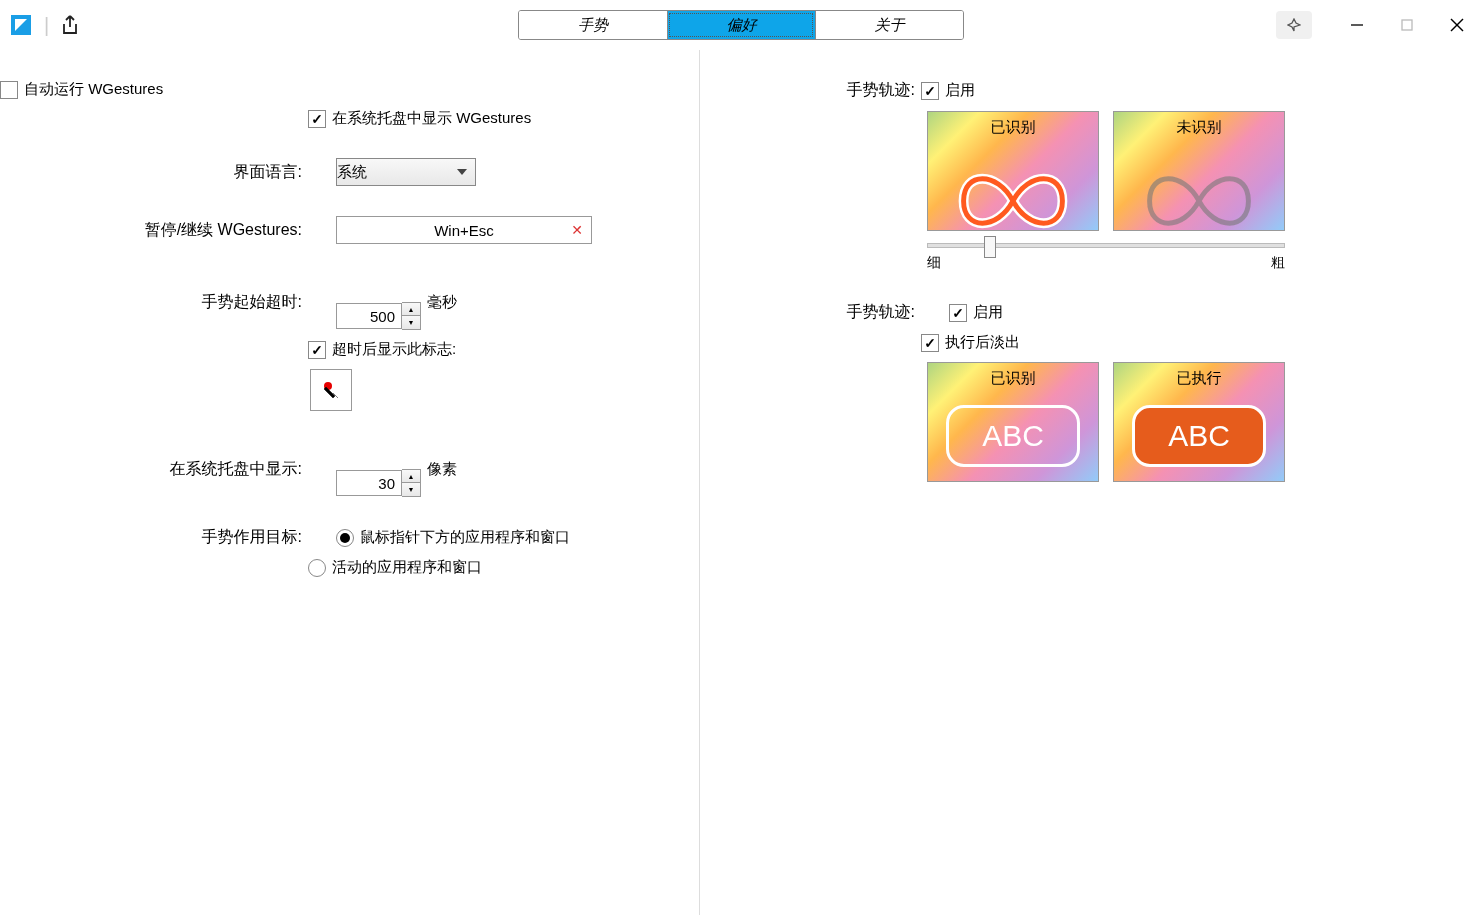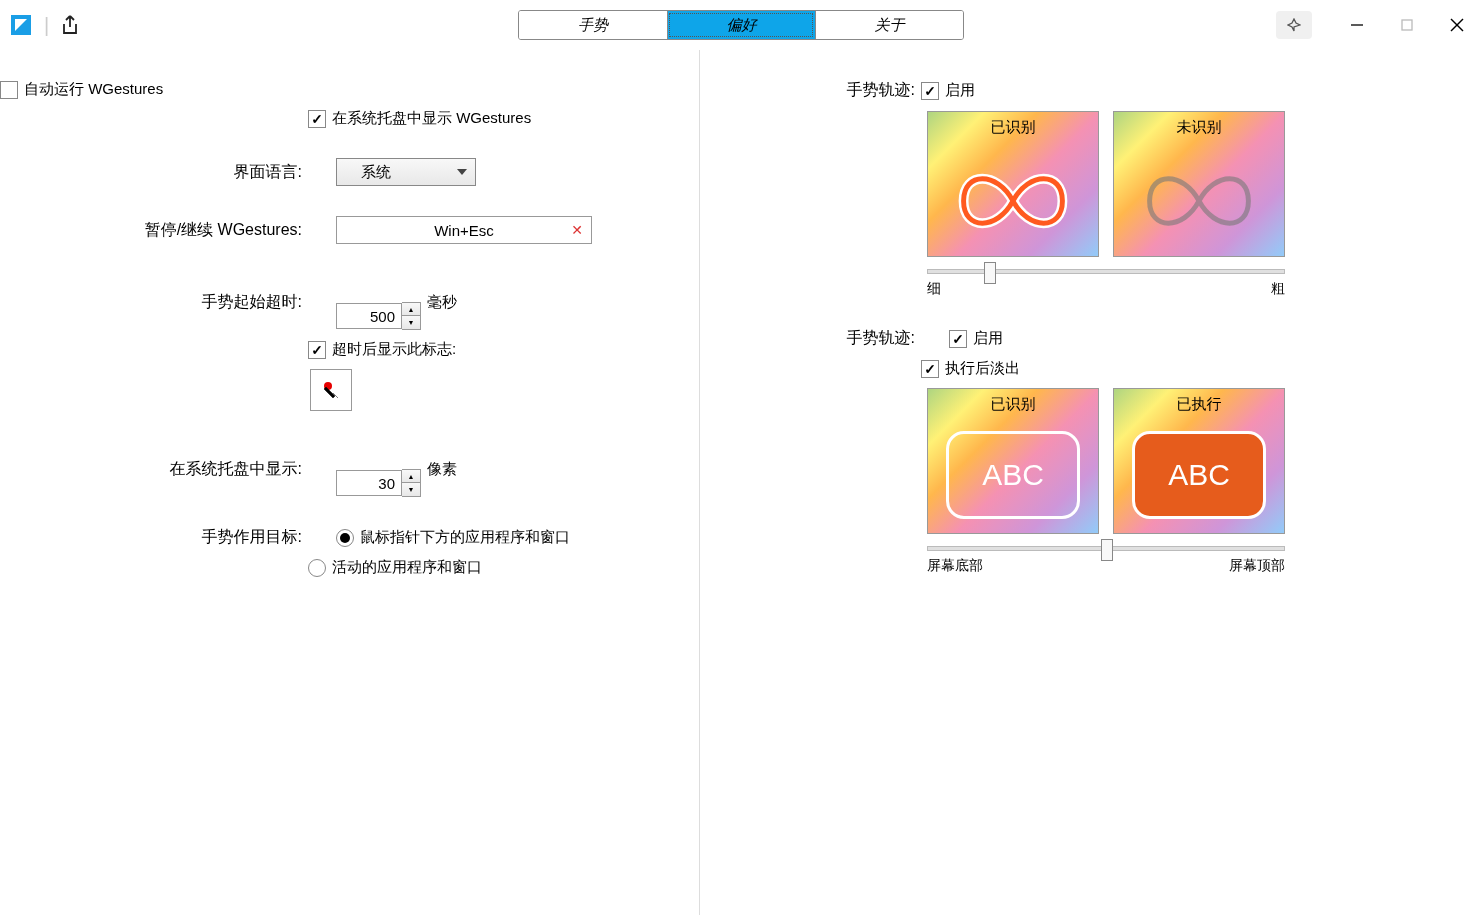--- a/index.html
+++ b/index.html
@@ -28,39 +28,39 @@
 .col-right { flex: 1; }
 
 .row { display: flex; align-items: center; margin-bottom: 10px; }
 .row-spaced { margin-top: 30px; gap: 28px; }
 .label { width: 308px; text-align: right; padding-right: 6px; font-size: 16px; }
 .field { display: flex; align-items: center; gap: 6px; }
 
 .checkbox { width: 18px; height: 18px; border: 1px solid #888; display: inline-flex; align-items: center; justify-content: center; background: #fff; cursor: pointer; flex-shrink: 0; }
 .checkbox.checked::after { content: "✓"; font-size: 14px; font-weight: bold; color: #000; }
 
-.select { width: 140px; height: 28px; border: 1px solid #888; background: linear-gradient(#f8f8f8, #e8e8e8); display: flex; align-items: center; padding: 0 24px; position: relative; cursor: pointer; }
+.select { width: 140px; height: 28px; border: 1px solid #888; background: linear-gradient(#f8f8f8, #e8e8e8); display: flex; align-items: center; padding: 0 0; position: relative; cursor: pointer; }
 .select::after { content: ""; position: absolute; right: 8px; border-left: 5px solid transparent; border-right: 5px solid transparent; border-top: 6px solid #444; }
 
 .hotkey { width: 256px; height: 28px; border: 1px solid #999; display: flex; align-items: center; justify-content: center; position: relative; }
 .hotkey-clear { position: absolute; right: 8px; color: #d33; cursor: pointer; font-size: 14px; }
 
 .spinner { display: flex; align-items: center; margin-top: 28px; }
 .spinner input { width: 66px; height: 26px; border: 1px solid #999; text-align: right; padding-right: 6px; font-size: 15px; font-family: inherit; }
 .spinner-btns { display: flex; flex-direction: column; border: 1px solid #999; border-left: none; }
 .spinner-btn { width: 18px; height: 13px; background: linear-gradient(#f8f8f8, #e8e8e8); display: flex; align-items: center; justify-content: center; font-size: 7px; cursor: pointer; }
 .spinner-btn:first-child { border-bottom: 1px solid #999; }
 
 .timeout-icon { width: 42px; height: 42px; border: 1px solid #999; margin-left: 310px; margin-top: 4px; display: flex; align-items: center; justify-content: center; position: relative; }
 
 .radio { width: 18px; height: 18px; border: 1px solid #888; border-radius: 50%; display: inline-flex; align-items: center; justify-content: center; cursor: pointer; flex-shrink: 0; }
 .radio.checked::after { content: ""; width: 10px; height: 10px; background: #000; border-radius: 50%; }
 .col-right .label { width: 221px; }
 .preview-pair { display: flex; gap: 14px; margin-left: 227px; margin-top: 10px; }
-.preview { width: 172px; height: 146px; border: 1px solid #999; position: relative; overflow: hidden; }
+.preview { width: 172px; height: 120px; border: 1px solid #999; position: relative; overflow: hidden; }
 .preview-label { position: absolute; top: 6px; left: 0; right: 0; text-align: center; font-size: 15px; z-index: 2; }
 .grad-bg { position: absolute; inset: 0; background: linear-gradient(135deg, #8bc34a 0%, #ffeb3b 18%, #ff9800 35%, #f06292 55%, #ba68c8 78%, #64b5f6 100%); opacity: 0.7; }
 .slider-wrap { margin-left: 227px; margin-top: 12px; width: 358px; }
 .slider-track { height: 5px; background: #e0e0e0; border: 1px solid #bbb; position: relative; }
 .slider-thumb { position: absolute; top: -8px; width: 12px; height: 22px; background: #f8f8f8; border: 1px solid #888; cursor: pointer; }
 .slider-labels { display: flex; justify-content: space-between; font-size: 14px; margin-top: 6px; }
 
 .abc-badge { position: absolute; left: 18px; right: 18px; top: 42px; bottom: 14px; border: 3px solid #fff; border-radius: 18px; display: flex; align-items: center; justify-content: center; color: #fff; font-size: 30px; font-weight: 500; }
 .abc-badge.filled { background: #e65c1c; }
 
@@ -269,26 +269,17 @@
           <div class="preview-label">已识别</div>
           <div class="abc-badge">ABC</div>
         </div>
         <div class="preview">
           <div class="grad-bg"></div>
           <div class="preview-label">已执行</div>
           <div class="abc-badge filled">ABC</div>
         </div>
       </div>
 
-      <div class="slider-wrap">
-        <div class="slider-track">
-          <div class="slider-thumb" style="left:173px"></div>
-        </div>
-        <div class="slider-labels">
-          <span>屏幕底部</span>
-          <span>屏幕顶部</span>
-        </div>
-      </div>
 
     </div>
 
   </div>
 </div>
 
 </body></html>

